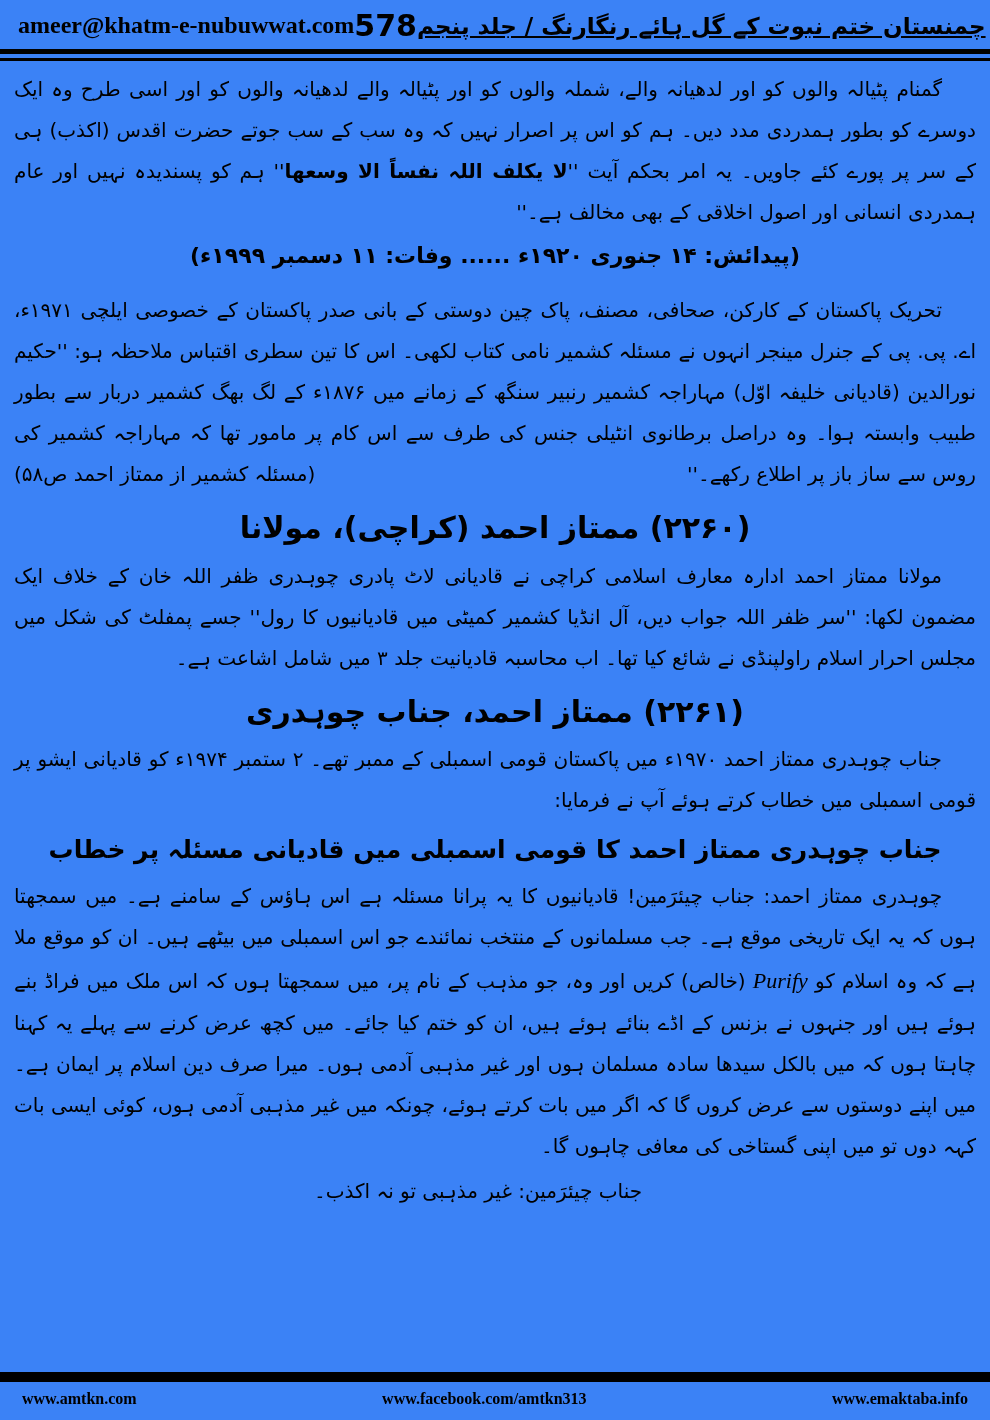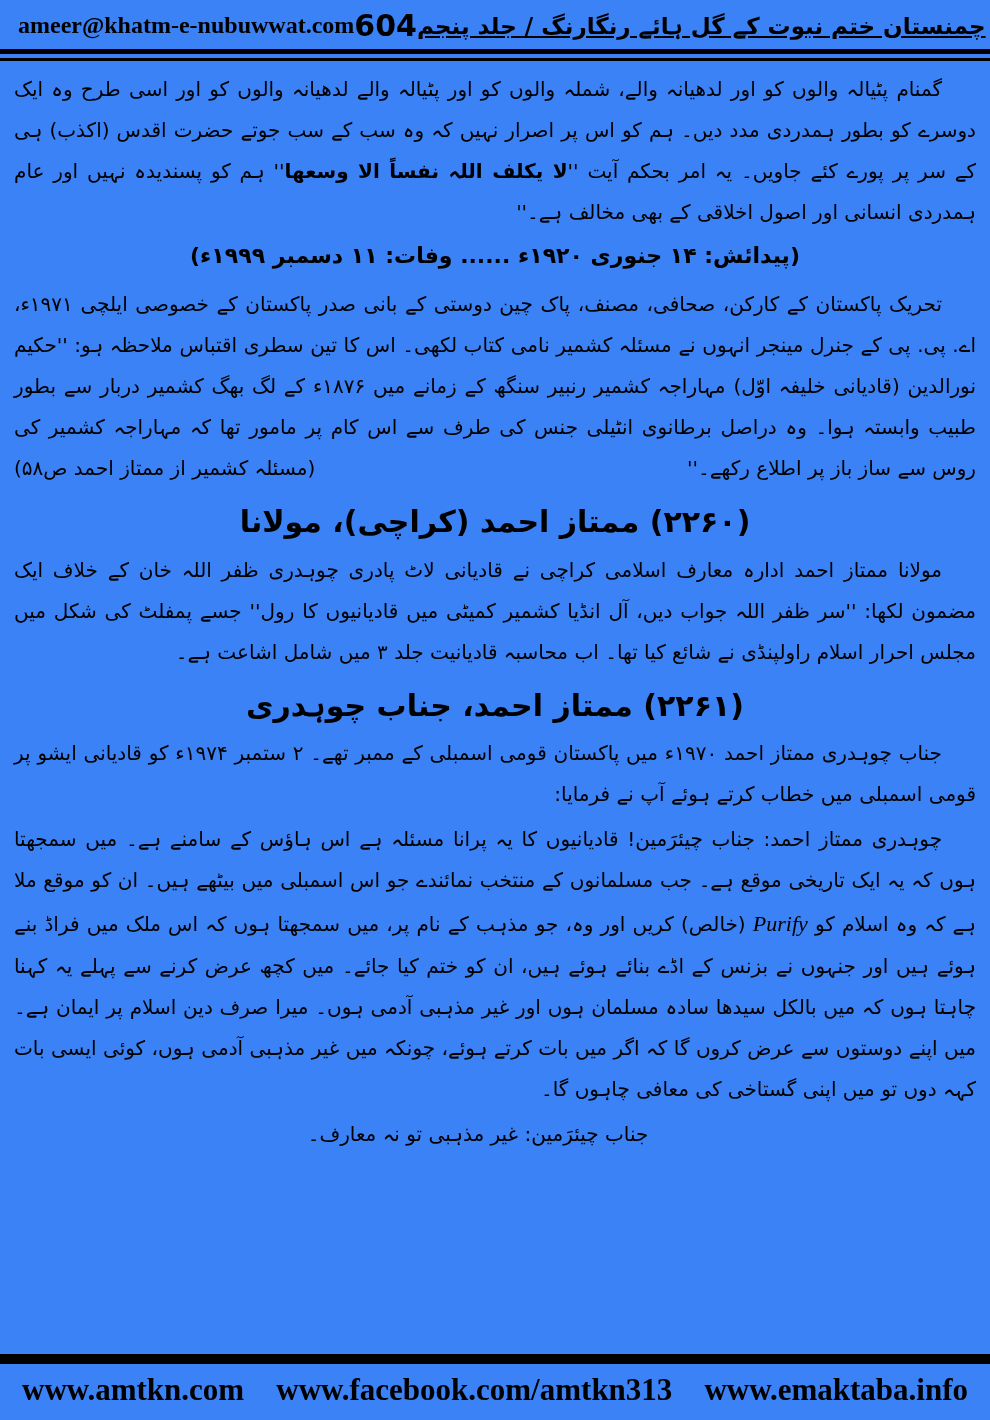--- a/index.html
+++ b/index.html
@@ -18,62 +18,63 @@
   .bodytext {
     flex:1; direction:rtl; padding:4px 14px 12px 14px;
     font-size:20px; line-height:2.05; text-align:justify;
   }
   p.para { margin:4px 0; text-indent:34px; }
   .verse { font-weight:bold; }
   h2.entry {
     text-align:center; font-weight:bold; font-size:30px;
     margin:10px 0 0 0; line-height:1.55; text-indent:0;
   }
-  .dates { text-align:center; font-weight:bold; font-size:22px; margin:0 0 10px 0; line-height:1.7; }
+  .dates { text-align:center; font-weight:bold; font-size:22px; margin:0 0 16px 0; line-height:1.7; }
   .speech-h { text-align:center; font-weight:bold; font-size:25px; margin:8px 0 0 0; line-height:1.7; }
   .citation { float:left; text-indent:0; }
   .chairman { text-align:center; margin:2px 0 8px 0; text-indent:0; }
   .purify { font-family:"Liberation Serif", serif; font-style:italic; font-size:22px; }
   
   .ftr { margin-top:auto; }
   .ftr-bar { height:10px; background:#000000; }
   .ftr-links {
     display:flex; justify-content:space-between; align-items:baseline;
     padding:8px 22px 12px 22px;
-    font-family:"Liberation Serif", serif; font-weight:bold; font-size:31px;
+    font-family:"Liberation Serif", serif; font-weight:bold; font-size:16px;
   }
 </style>
 </head>
 <body>
 
 <div class="page">
 
   <div class="hdr">
     <span class="hdr-email">ameer@khatm-e-nubuwwat.com</span>
-    <span class="hdr-page">604</span>
+    <span class="hdr-page">578</span>
     <span class="hdr-title">چمنستان ختم نبوت کے گل ہائے رنگارنگ / جلد پنجم</span>
   </div>
   <div class="rule-double"></div>
 
   <div class="bodytext">
 
     <p class="para"><span>گمنام پٹیالہ والوں کو اور لدھیانہ والے، شملہ والوں کو اور پٹیالہ والے لدھیانہ والوں کو اور اسی طرح وہ ایک دوسرے کو بطور ہمدردی مدد دیں۔ ہم کو اس پر اصرار نہیں کہ وہ سب کے سب جوتے حضرت اقدس (اکذب) ہی کے سر پر پورے کئے جاویں۔ یہ امر بحکم آیت ''</span><span class="verse">لا یکلف اللہ نفساً الا وسعها</span><span>'' ہم کو پسندیدہ نہیں اور عام ہمدردی انسانی اور اصول اخلاقی کے بھی مخالف ہے۔''</span></p>
 
     <div class="dates">(پیدائش: ۱۴ جنوری ۱۹۲۰ء ...... وفات: ۱۱ دسمبر ۱۹۹۹ء)</div>
     <p class="para"><span>تحریک پاکستان کے کارکن، صحافی، مصنف، پاک چین دوستی کے بانی صدر پاکستان کے خصوصی ایلچی ۱۹۷۱ء، اے. پی. پی کے جنرل مینجر انہوں نے مسئلہ کشمیر نامی کتاب لکھی۔ اس کا تین سطری اقتباس ملاحظہ ہو: ''حکیم نورالدین (قادیانی خلیفہ اوّل) مہاراجہ کشمیر رنبیر سنگھ کے زمانے میں ۱۸۷۶ء کے لگ بھگ کشمیر دربار سے بطور طبیب وابستہ ہوا۔ وہ دراصل برطانوی انٹیلی جنس کی طرف سے اس کام پر مامور تھا کہ مہاراجہ کشمیر کی روس سے ساز باز پر اطلاع رکھے۔''</span><span class="citation">(مسئلہ کشمیر از ممتاز احمد ص۵۸)</span></p>
 
     <h2 class="entry">(۲۲۶۰) ممتاز احمد (کراچی)، مولانا</h2>
     <p class="para">مولانا ممتاز احمد ادارہ معارف اسلامی کراچی نے قادیانی لاٹ پادری چوہدری ظفر اللہ خان کے خلاف ایک مضمون لکھا: ''سر ظفر اللہ جواب دیں، آل انڈیا کشمیر کمیٹی میں قادیانیوں کا رول'' جسے پمفلٹ کی شکل میں مجلس احرار اسلام راولپنڈی نے شائع کیا تھا۔ اب محاسبہ قادیانیت جلد ۳ میں شامل اشاعت ہے۔</p>
 
     <h2 class="entry">(۲۲۶۱) ممتاز احمد، جناب چوہدری</h2>
     <p class="para">جناب چوہدری ممتاز احمد ۱۹۷۰ء میں پاکستان قومی اسمبلی کے ممبر تھے۔ ۲ ستمبر ۱۹۷۴ء کو قادیانی ایشو پر قومی اسمبلی میں خطاب کرتے ہوئے آپ نے فرمایا:</p>
 
+    <div class="speech-h">جناب چوہدری ممتاز احمد کا قومی اسمبلی میں قادیانی مسئلہ پر خطاب</div>
     <p class="para"><span>چوہدری ممتاز احمد: جناب چیئرَمین! قادیانیوں کا یہ پرانا مسئلہ ہے اس ہاؤس کے سامنے ہے۔ میں سمجھتا ہوں کہ یہ ایک تاریخی موقع ہے۔ جب مسلمانوں کے منتخب نمائندے جو اس اسمبلی میں بیٹھے ہیں۔ ان کو موقع ملا ہے کہ وہ اسلام کو </span><span class="purify" dir="ltr">Purify</span><span> (خالص) کریں اور وہ، جو مذہب کے نام پر، میں سمجھتا ہوں کہ اس ملک میں فراڈ بنے ہوئے ہیں اور جنہوں نے بزنس کے اڈے بنائے ہوئے ہیں، ان کو ختم کیا جائے۔ میں کچھ عرض کرنے سے پہلے یہ کہنا چاہتا ہوں کہ میں بالکل سیدھا سادہ مسلمان ہوں اور غیر مذہبی آدمی ہوں۔ میرا صرف دین اسلام پر ایمان ہے۔ میں اپنے دوستوں سے عرض کروں گا کہ اگر میں بات کرتے ہوئے، چونکہ میں غیر مذہبی آدمی ہوں، کوئی ایسی بات کہہ دوں تو میں اپنی گستاخی کی معافی چاہوں گا۔</span></p>
 
-    <p class="para chairman">جناب چیئرَمین: غیر مذہبی تو نہ معارف۔</p>
+    <p class="para chairman">جناب چیئرَمین: غیر مذہبی تو نہ اکذب۔</p>
 
   </div>
 
   <div class="ftr">
     <div class="ftr-bar"></div>
     <div class="ftr-links">
       <span>www.amtkn.com</span>
       <span>www.facebook.com/amtkn313</span>
       <span>www.emaktaba.info</span>
     </div>

